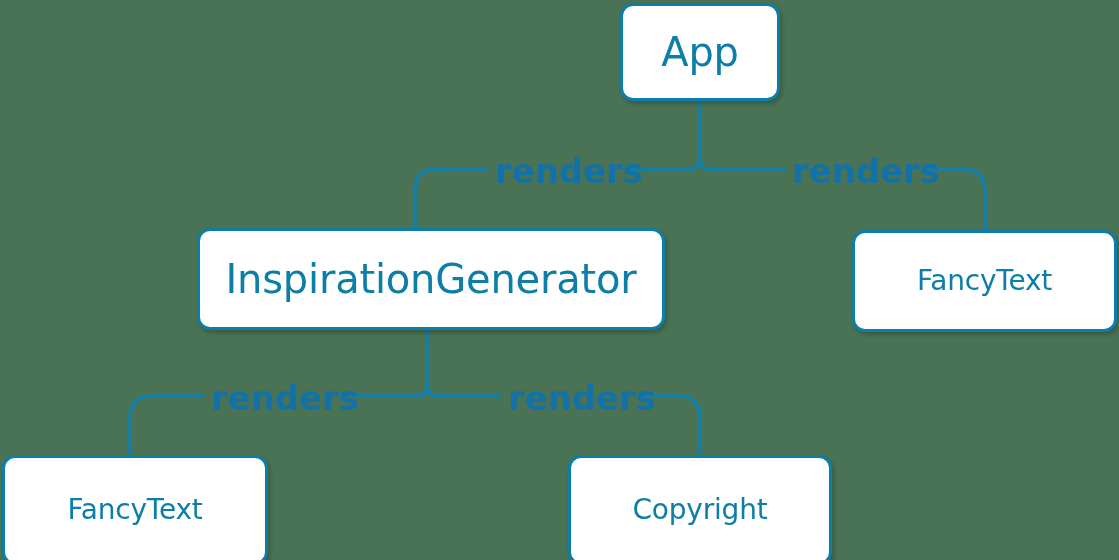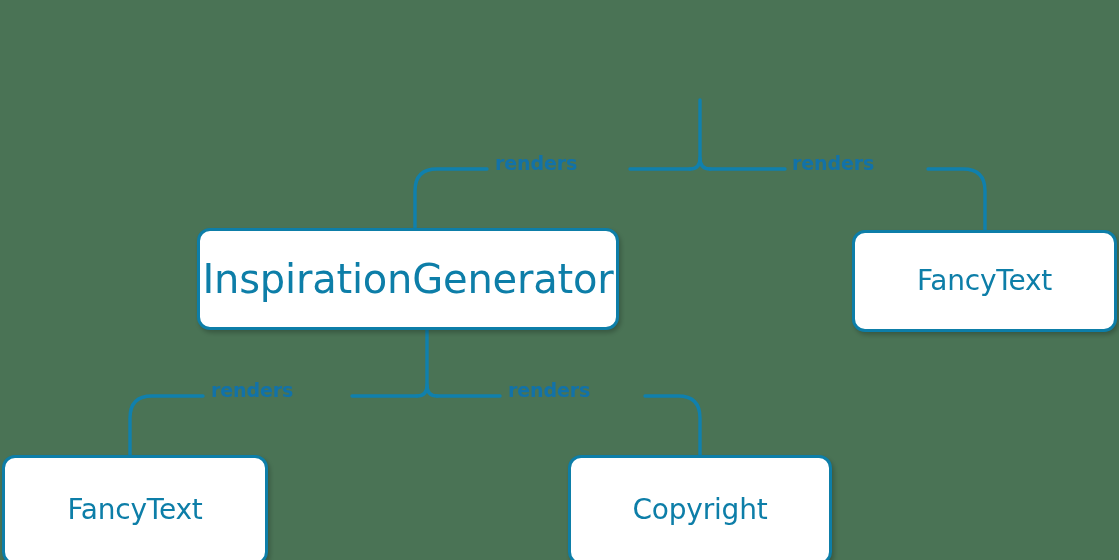--- a/index.html
+++ b/index.html
@@ -46,31 +46,31 @@
     letter-spacing: -0.2px;
     line-height: 1;
     white-space: nowrap;
   }
   .node-label.small-label {
     font-size: 28px;
   }
   .edge-label {
     position: absolute;
     color: #1272a8;
-    font-size: 19px;
+    font-size: 34px;
     font-weight: 600;
     letter-spacing: -0.1px;
     line-height: 1;
     white-space: nowrap;
     z-index: 4;
   }
 
   
   #node-app        { left: 620px; top: 3px;   width: 160px; height: 98px; }
-  #node-inspgen    { left: 197px; top: 228px; width: 422px; height: 102px; }
+  #node-inspgen    { left: 197px; top: 228px; width: 468px; height: 102px; }
   #node-fancy-right{ left: 852px; top: 230px; width: 265px; height: 102px; }
   #node-fancy-left { left: 2px;   top: 455px; width: 266px; height: 110px; }
   #node-copyright  { left: 568px; top: 455px; width: 264px; height: 110px; }
 
   
   #label-renders-inspgen   { left: 495px; top: 154px; }
   #label-renders-fancyright{ left: 792px; top: 154px; }
   #label-renders-fancyleft { left: 211px; top: 381px; }
   #label-renders-copyright { left: 508px; top: 381px; }
 </style>
@@ -91,20 +91,23 @@
 
       <path d="M 427,330 L 427,385 Q 427,396 417,396"></path>
       <path d="M 427,385 Q 427,396 437,396"></path>
 
       <path d="M 417,396 L 352,396 M 203,396 L 152,396 Q 130,396 130,418 L 130,455"></path>
 
       <path d="M 437,396 L 500,396 M 645,396 L 678,396 Q 700,396 700,418 L 700,455"></path>
     </g>
   </svg>
 
+  <div class="node" id="node-app">
+    <span class="node-label">App</span>
+  </div>
 
   <div class="node" id="node-inspgen">
     <span class="node-label">InspirationGenerator</span>
   </div>
 
   <div class="node" id="node-fancy-right">
     <span class="node-label small-label">FancyText</span>
   </div>
 
   <div class="node" id="node-fancy-left">

